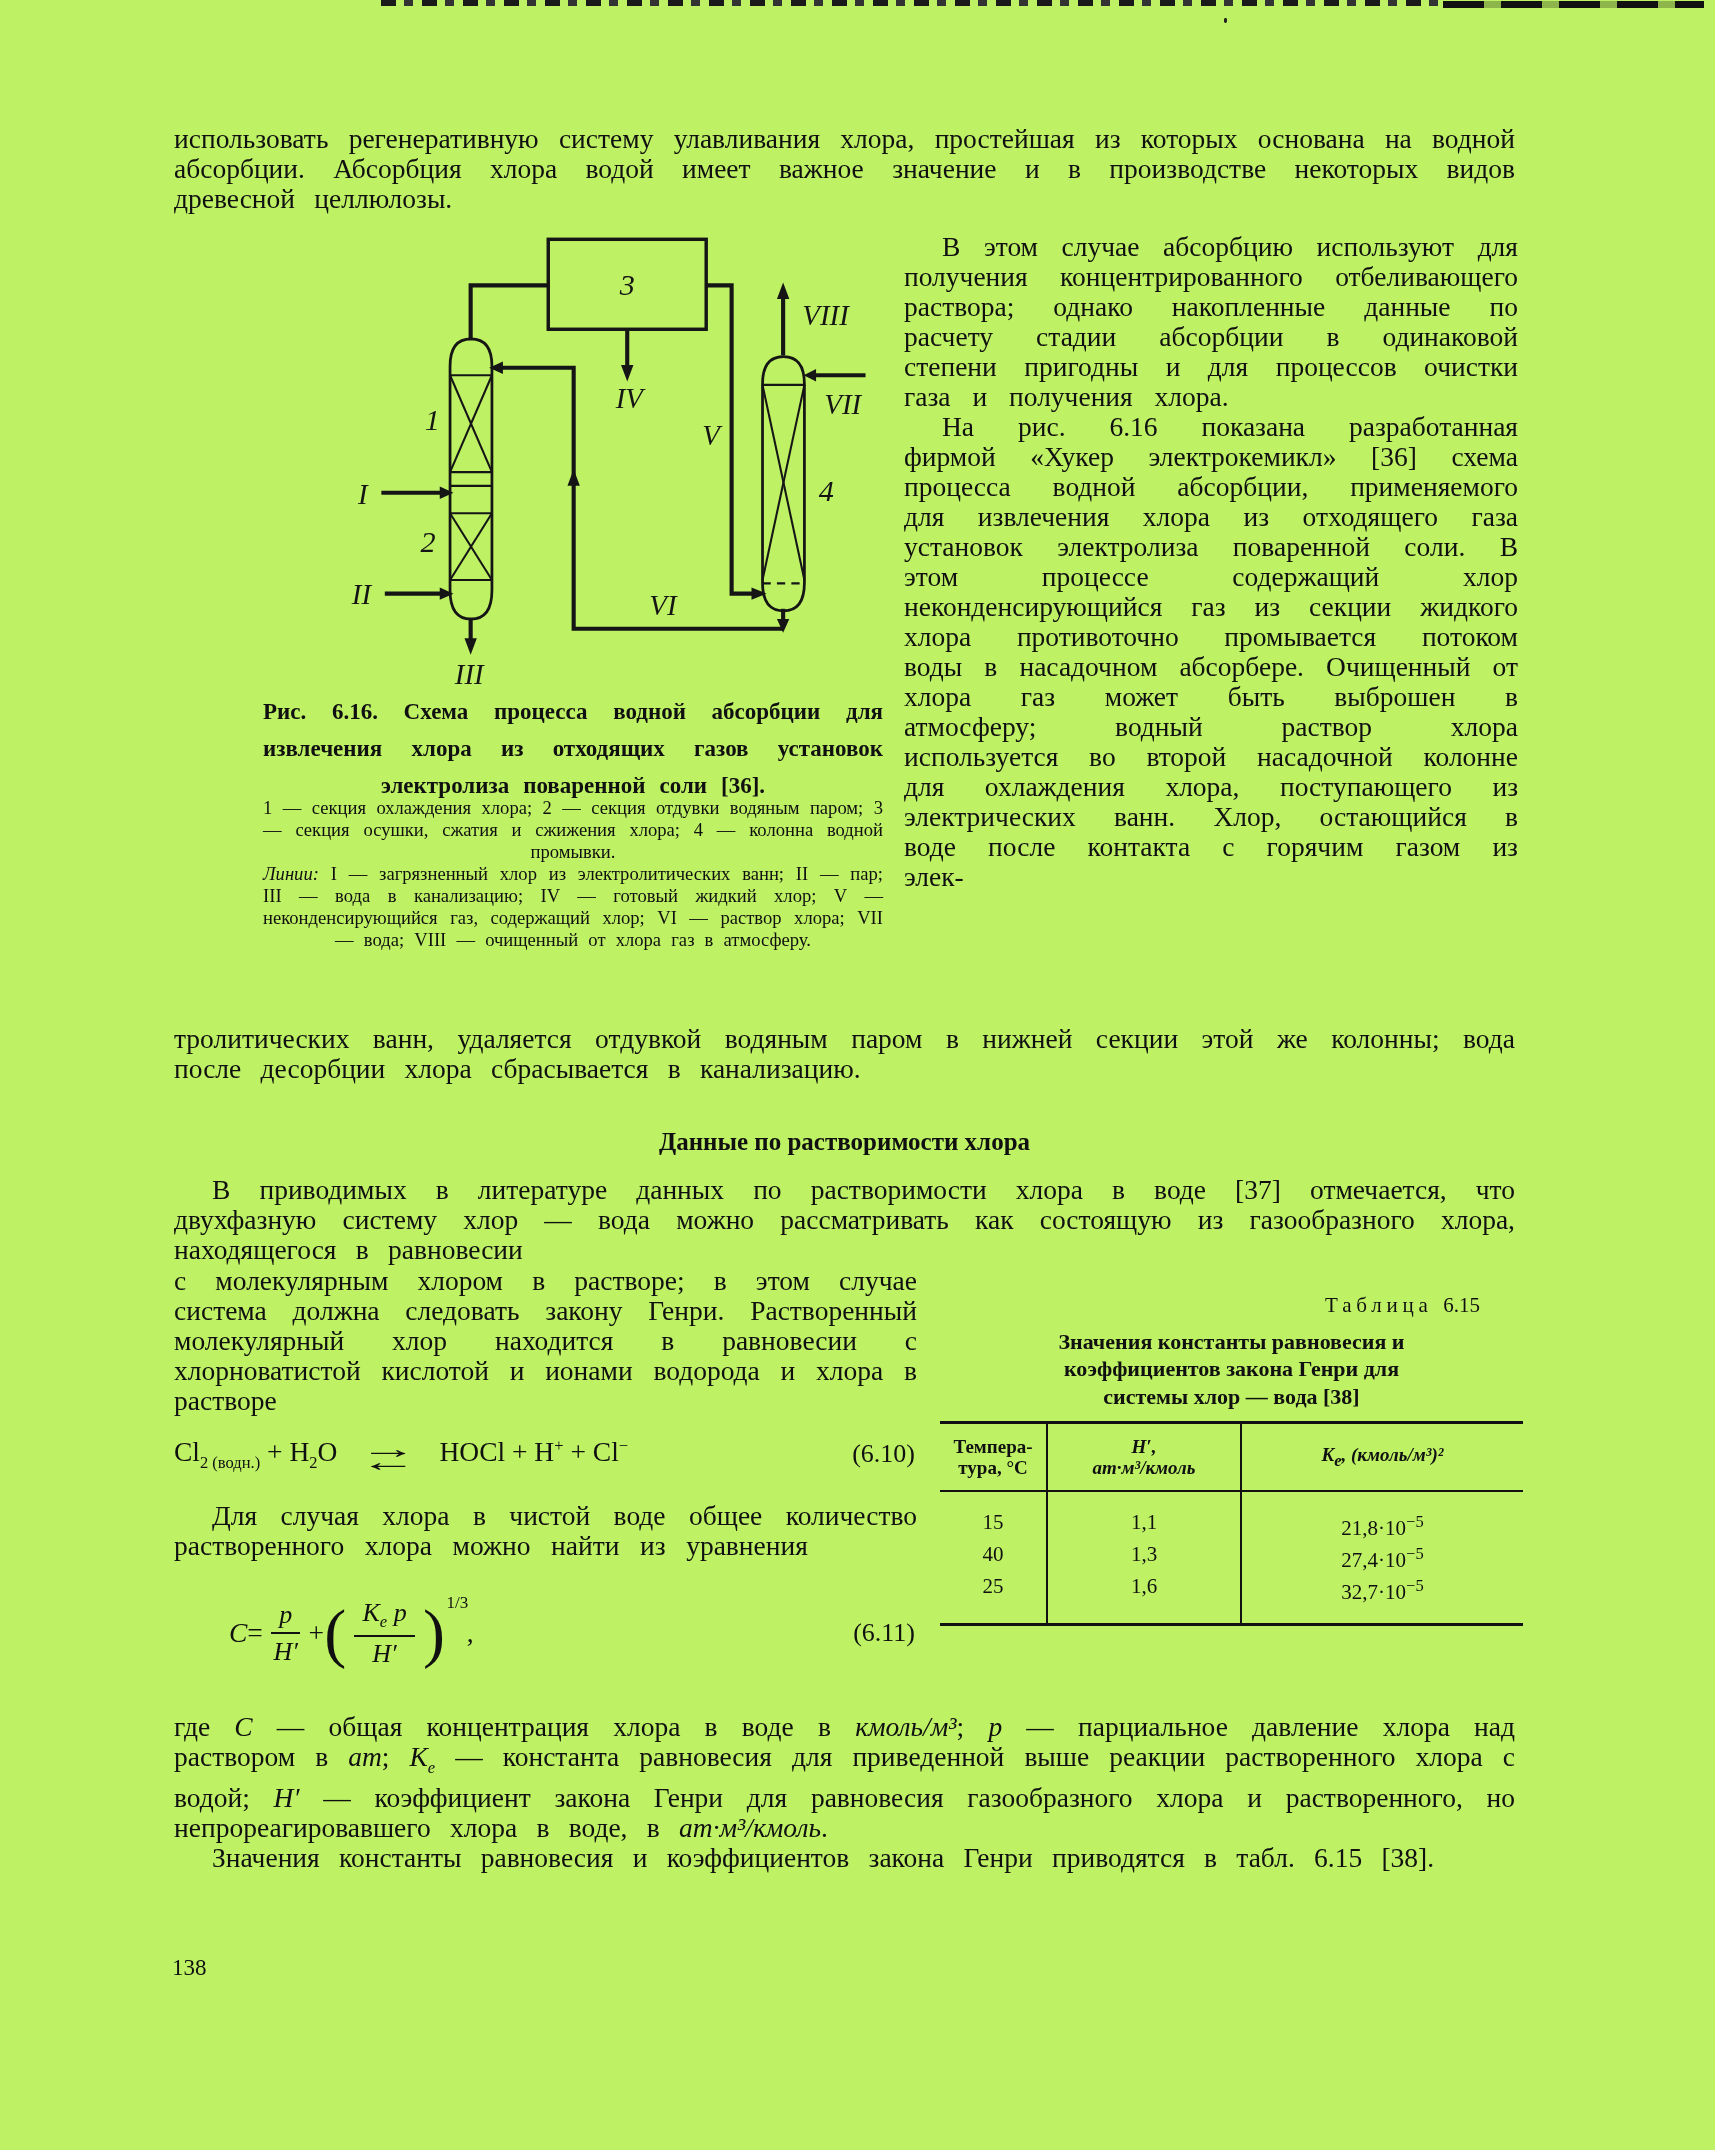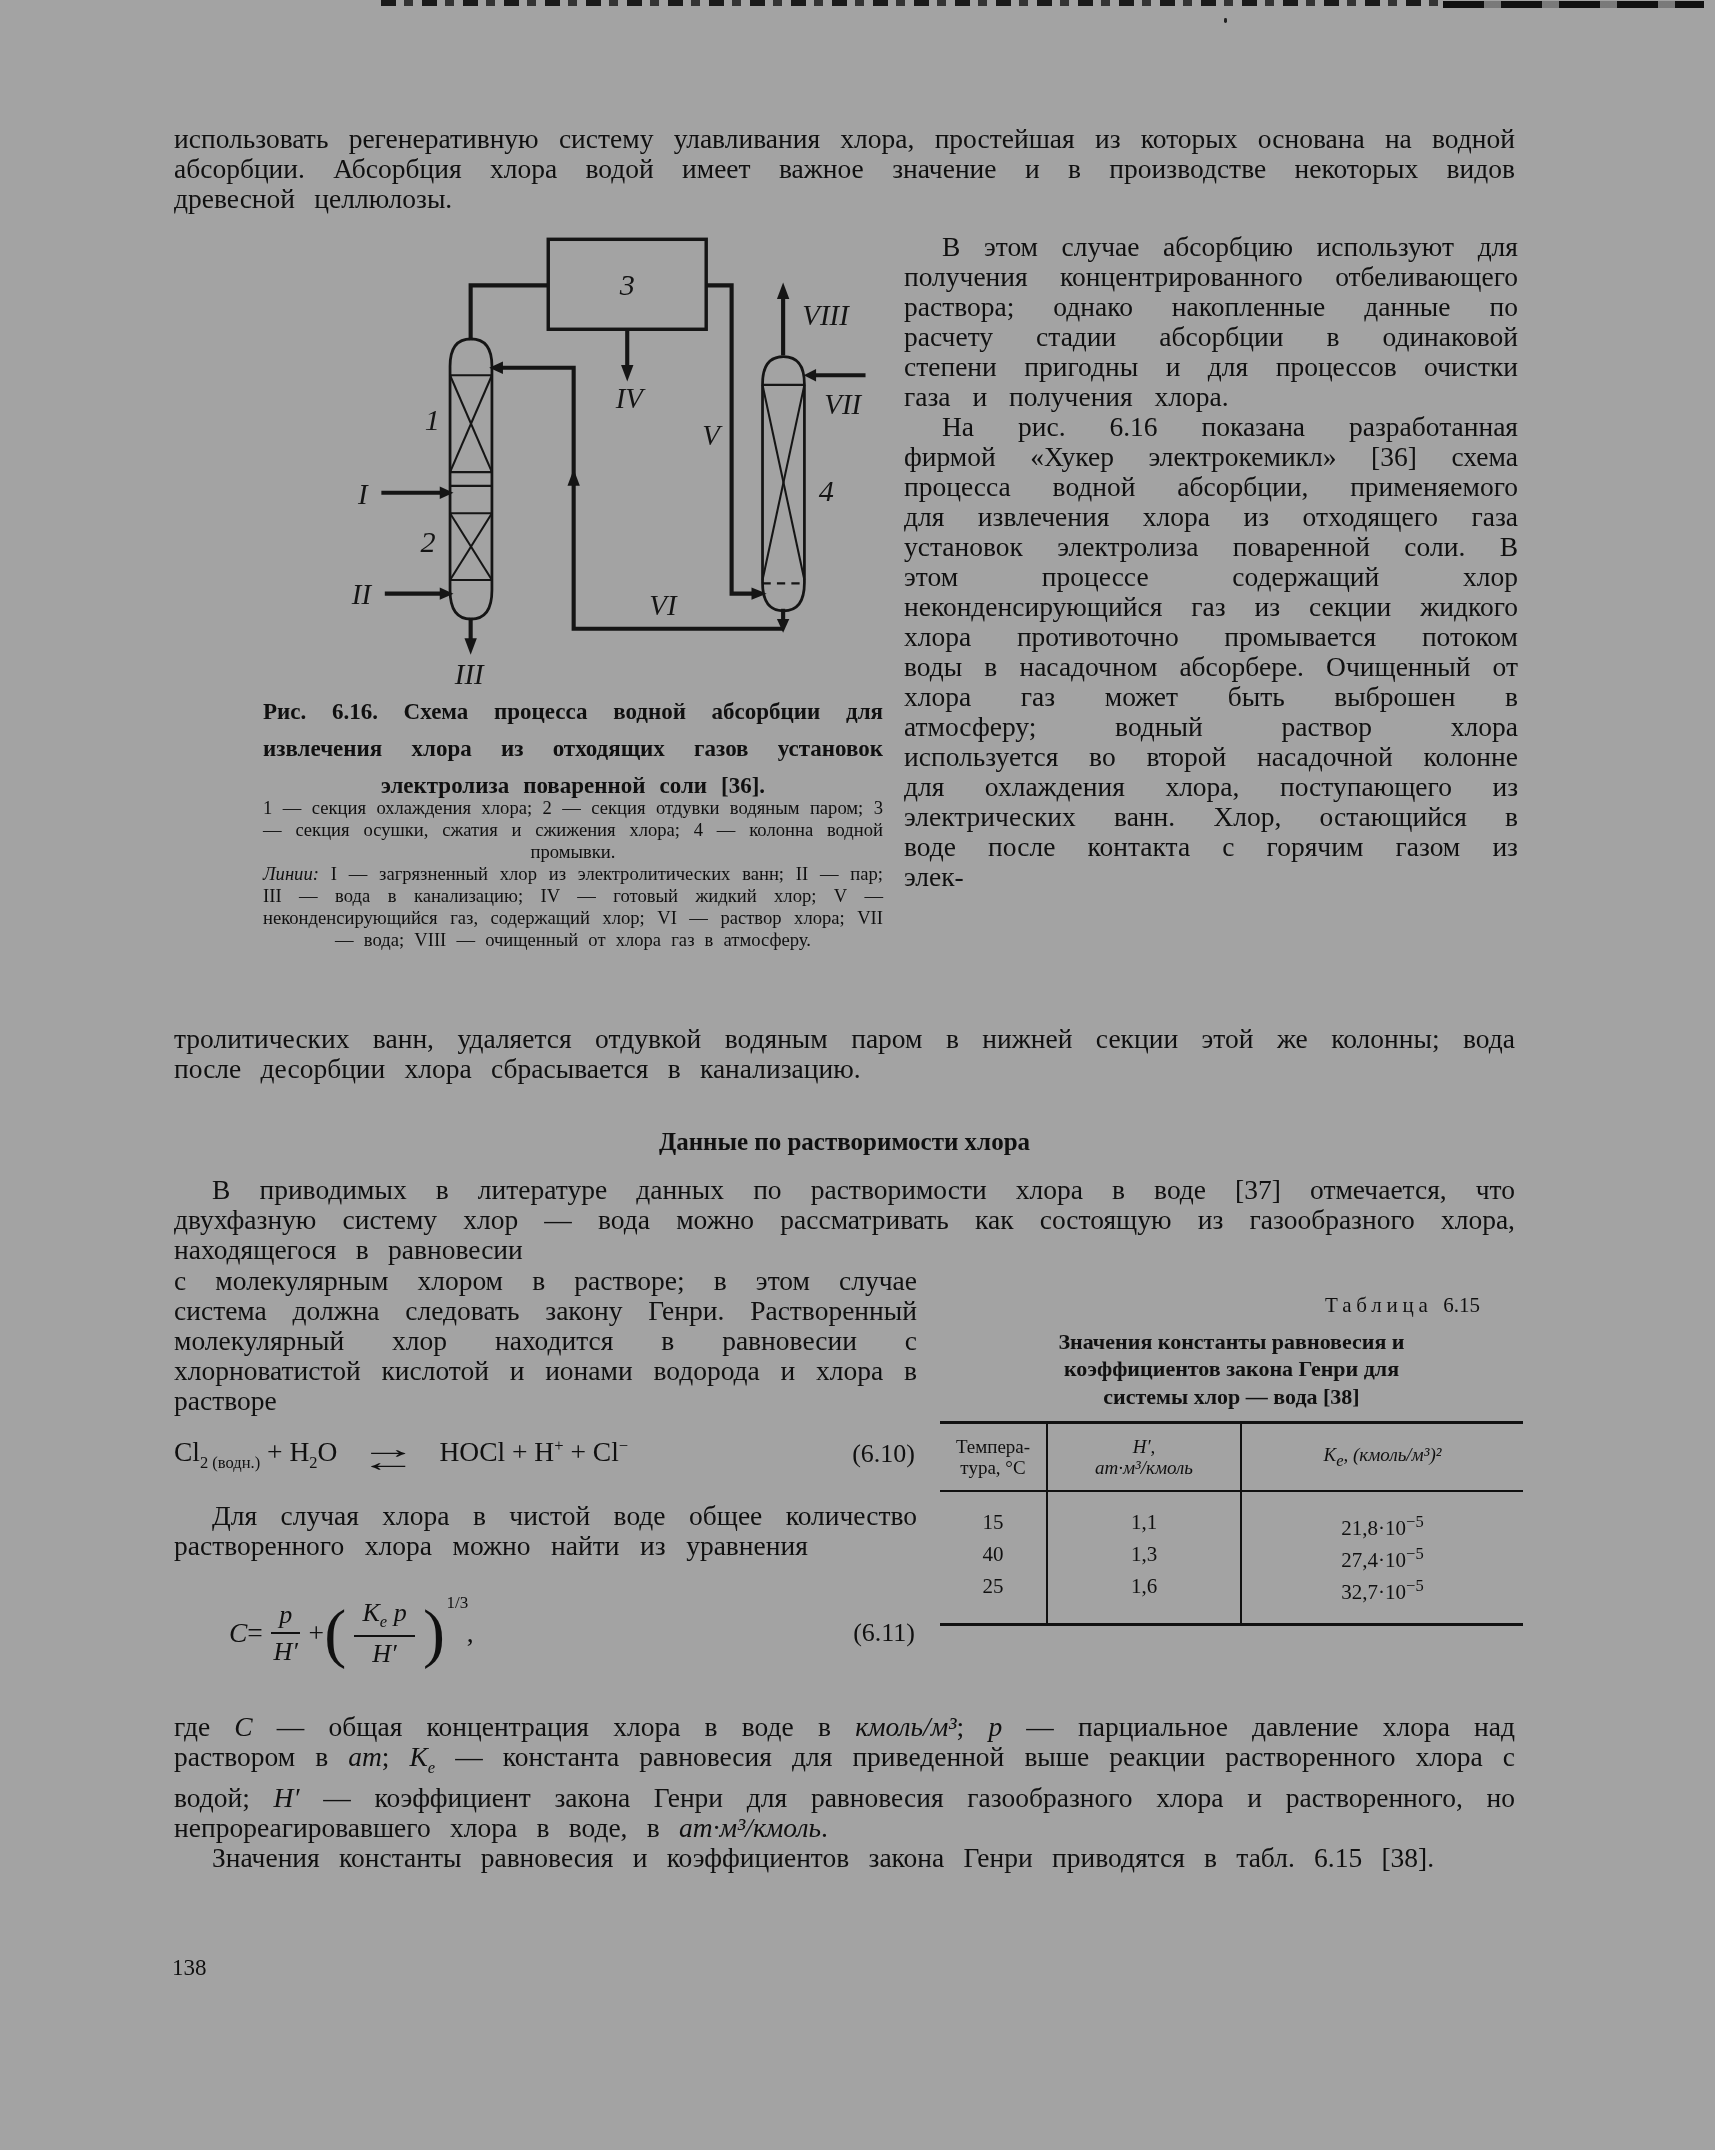--- a/index.html
+++ b/index.html
@@ -1,16 +1,16 @@
 <!DOCTYPE html>
 <html style="font-size:11px"><head>
 <meta charset="utf-8">
 <style>
   html,body{margin:0;padding:0;background:#d8d8d4;}
-  .page{position:relative;width:1715px;height:2151px;background:#a3a3a3;
+  .page{position:relative;width:1715px;height:2151px;background:#bef264;
         font-family:"Liberation Serif","DejaVu Serif",serif;color:#101010;overflow:hidden;}
   .abs{position:absolute;}
   p{margin:0;}
   .body-text{font-size:27.5px;line-height:30px;text-align:justify;}
   .ws18{word-spacing:12.4px;} .ws22{word-spacing:15px;}
   .ind{text-indent:38px;}
 
   
   .noise1{left:381px;top:0;width:1058px;height:6.2px;
           background:repeating-linear-gradient(90deg,#1a1a1a 0 15px,rgba(0,0,0,0) 15px 23.4px,#333 23.4px 32px,rgba(0,0,0,0) 32px 41px);}
@@ -51,21 +51,21 @@
   i.v{font-style:italic;}
 
   #tbl{left:940px;top:1293px;width:583px;}
   .tbl-label{text-align:right;padding-right:43px;font-size:21px;}
   .tbl-label .sp{letter-spacing:4.8px;}
   .tbl-title{margin-top:9.6px;text-align:center;font-weight:bold;font-size:22px;line-height:27.5px;padding:0 81px;}
   table.t{margin-top:11px;border-collapse:collapse;width:583px;
           border-top:3.4px solid #111;border-bottom:3.4px solid #111;}
   table.t th{font-weight:normal;}
   table.t thead th{border-bottom:2.1px solid #111;height:66px;vertical-align:middle;text-align:center;
-                   font-size:19px;line-height:21px;padding:0 5.5px;}
+                   font-size:19px;line-height:21px;padding:0 5.5px;font-weight:bold;}
   table.t th+th, table.t td+td{border-left:2.1px solid #111;}
   table.t tbody td{text-align:center;font-size:21px;line-height:24px;vertical-align:top;}
   table.t tbody tr:first-child td{padding-top:18px;}
   table.t tbody tr:last-child td{padding-bottom:19px;}
   .thl{display:block;}
 
   #p4{left:174px;top:1692px;width:1341px;margin-top:20px;}
   #pagenum{left:172px;top:1955px;font-size:23px;}
 
   svg text{font-family:"Liberation Serif","DejaVu Serif",serif;font-style:italic;}

